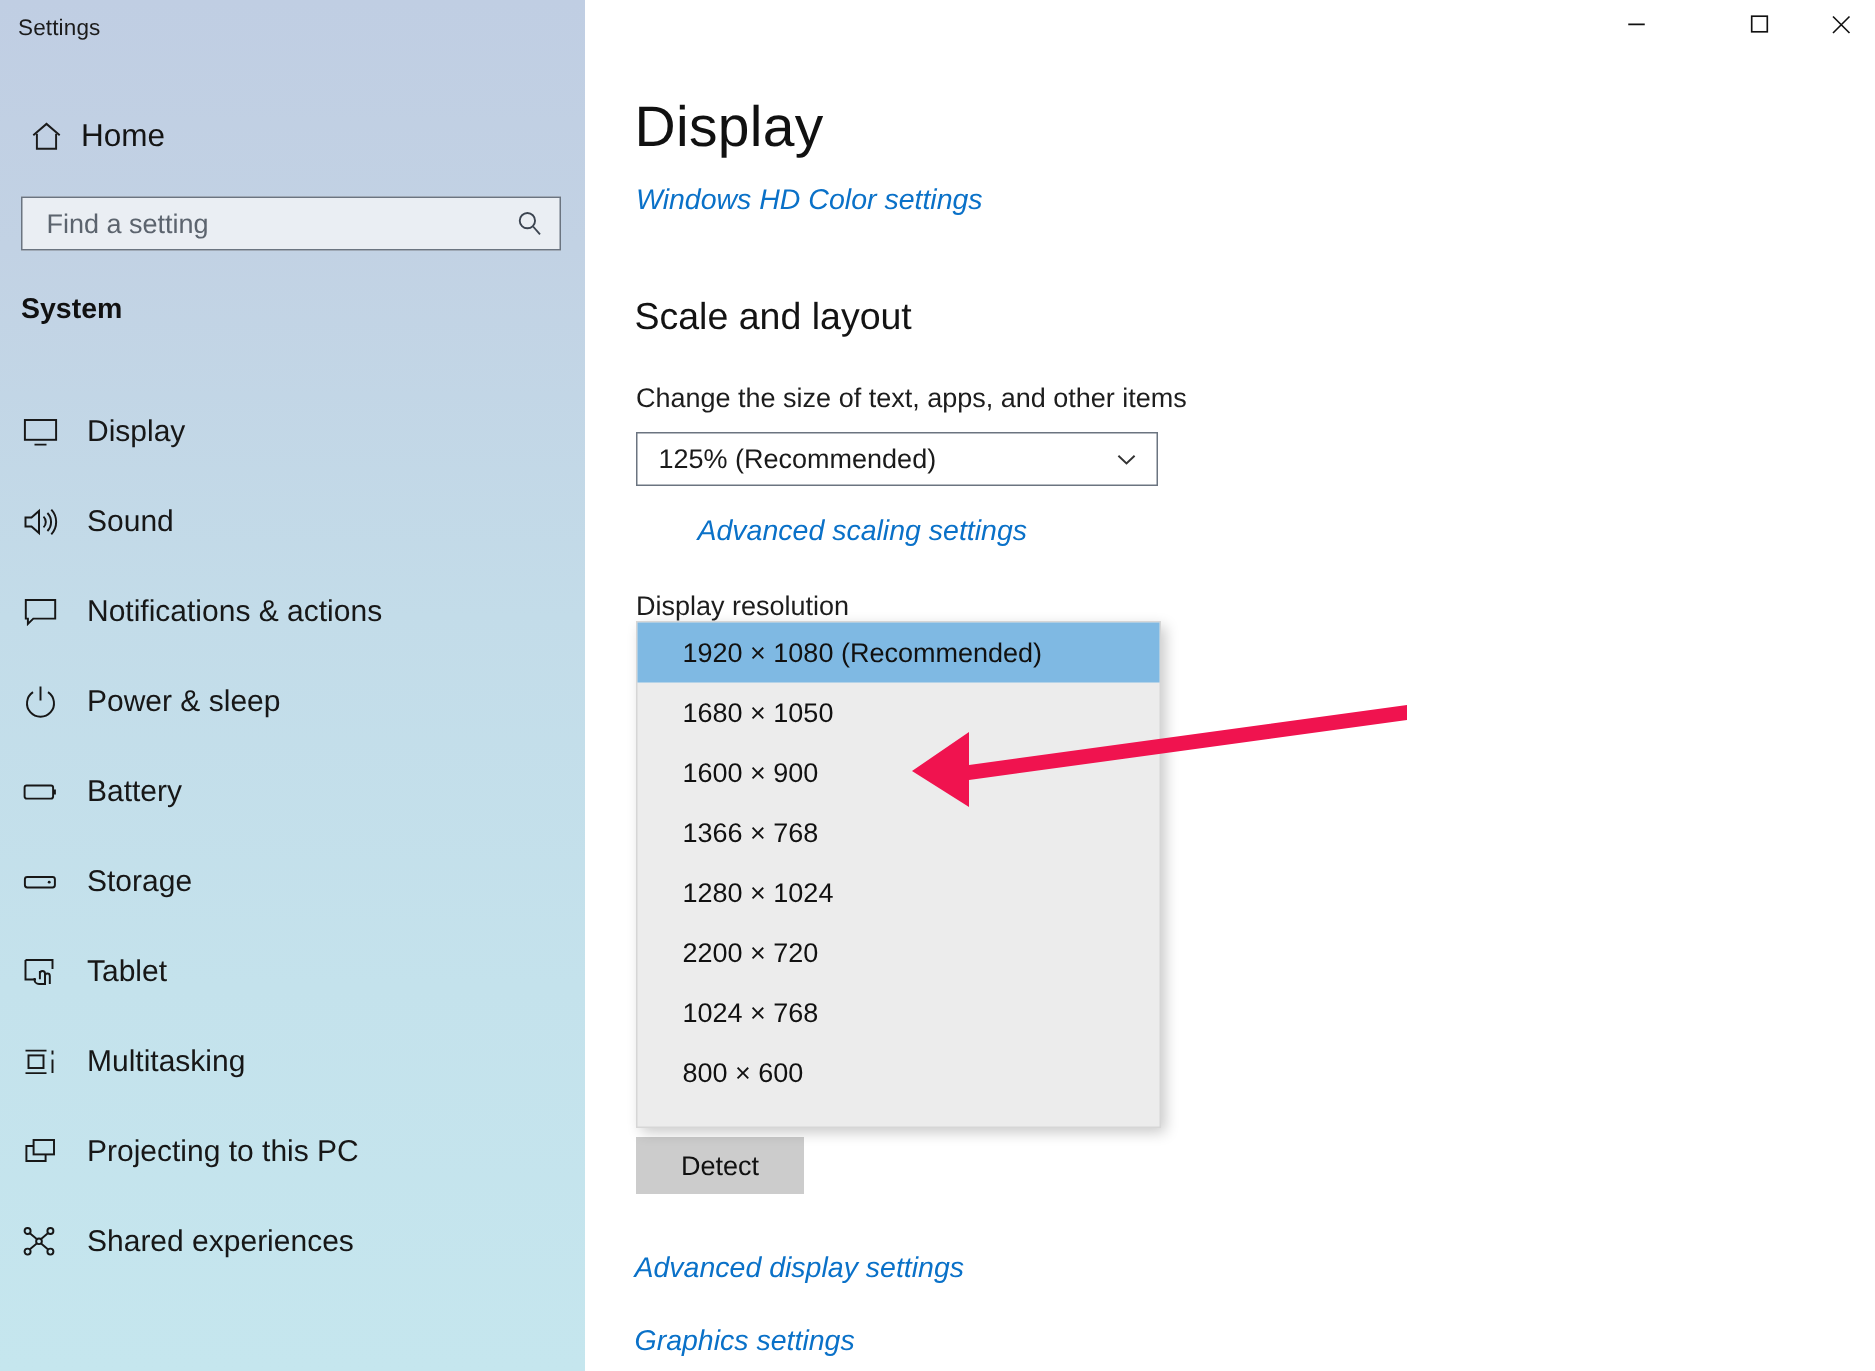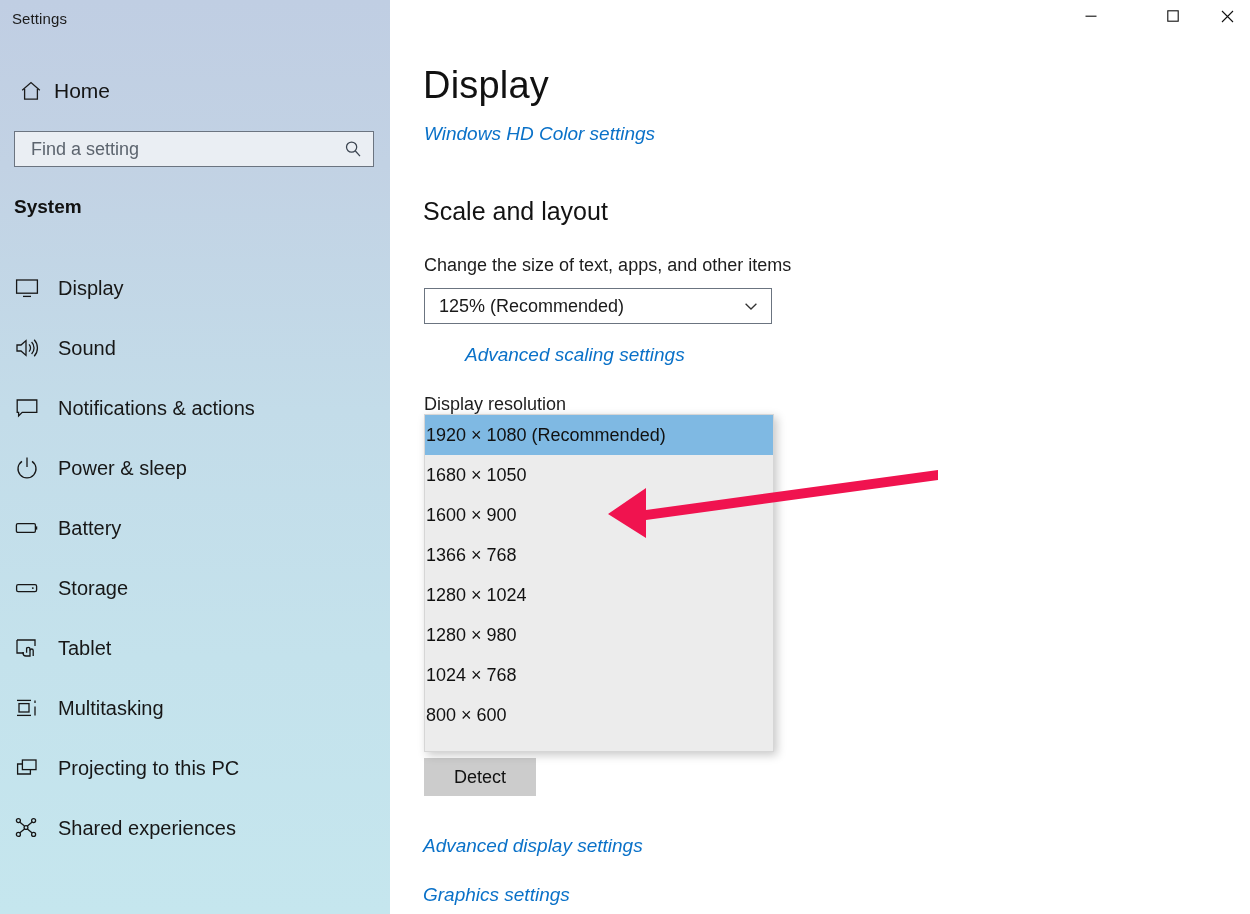--- a/index.html
+++ b/index.html
@@ -137,21 +137,21 @@
   #res-popup {
     position: absolute; left: 424px; top: 414px;
     width: 350px; height: 338px;
     background: #ececec;
     border: 1px solid #d6d6d6;
     box-shadow: 3px 3px 9px rgba(0,0,0,.22);
     z-index: 40;
   }
   .opt {
     height: 40px; display: flex; align-items: center;
-    padding-left: 1px; font-size: 18px; color: #111; cursor: default;
+    padding-left: 30px; font-size: 18px; color: #111; cursor: default;
   }
   .opt.sel { background: #7fb9e3; }
 
   
   #arrow { position: absolute; left: 600px; top: 462px; z-index: 60; pointer-events: none; }
 </style>
 </head>
 <body>
 
 <div id="app">
@@ -345,21 +345,21 @@
         <path d="M2 2 L13 13 M13 2 L2 13"></path>
       </svg>
   </div>
 
   <div id="res-popup">
     <div class="opt sel">1920 × 1080 (Recommended)</div>
     <div class="opt">1680 × 1050</div>
     <div class="opt">1600 × 900</div>
     <div class="opt">1366 × 768</div>
     <div class="opt">1280 × 1024</div>
-    <div class="opt">1280 × 980</div>
+    <div class="opt">2200 × 720</div>
     <div class="opt">1024 × 768</div>
     <div class="opt">800 × 600</div>
   </div>
 
   <svg id="arrow" width="340" height="80" viewBox="0 0 340 80">
     <polygon points="338,8 46,48 46,26 8,52 46,76 46,58 338,18" fill="#f0134f"></polygon>
   </svg>
 
 </div>
 

